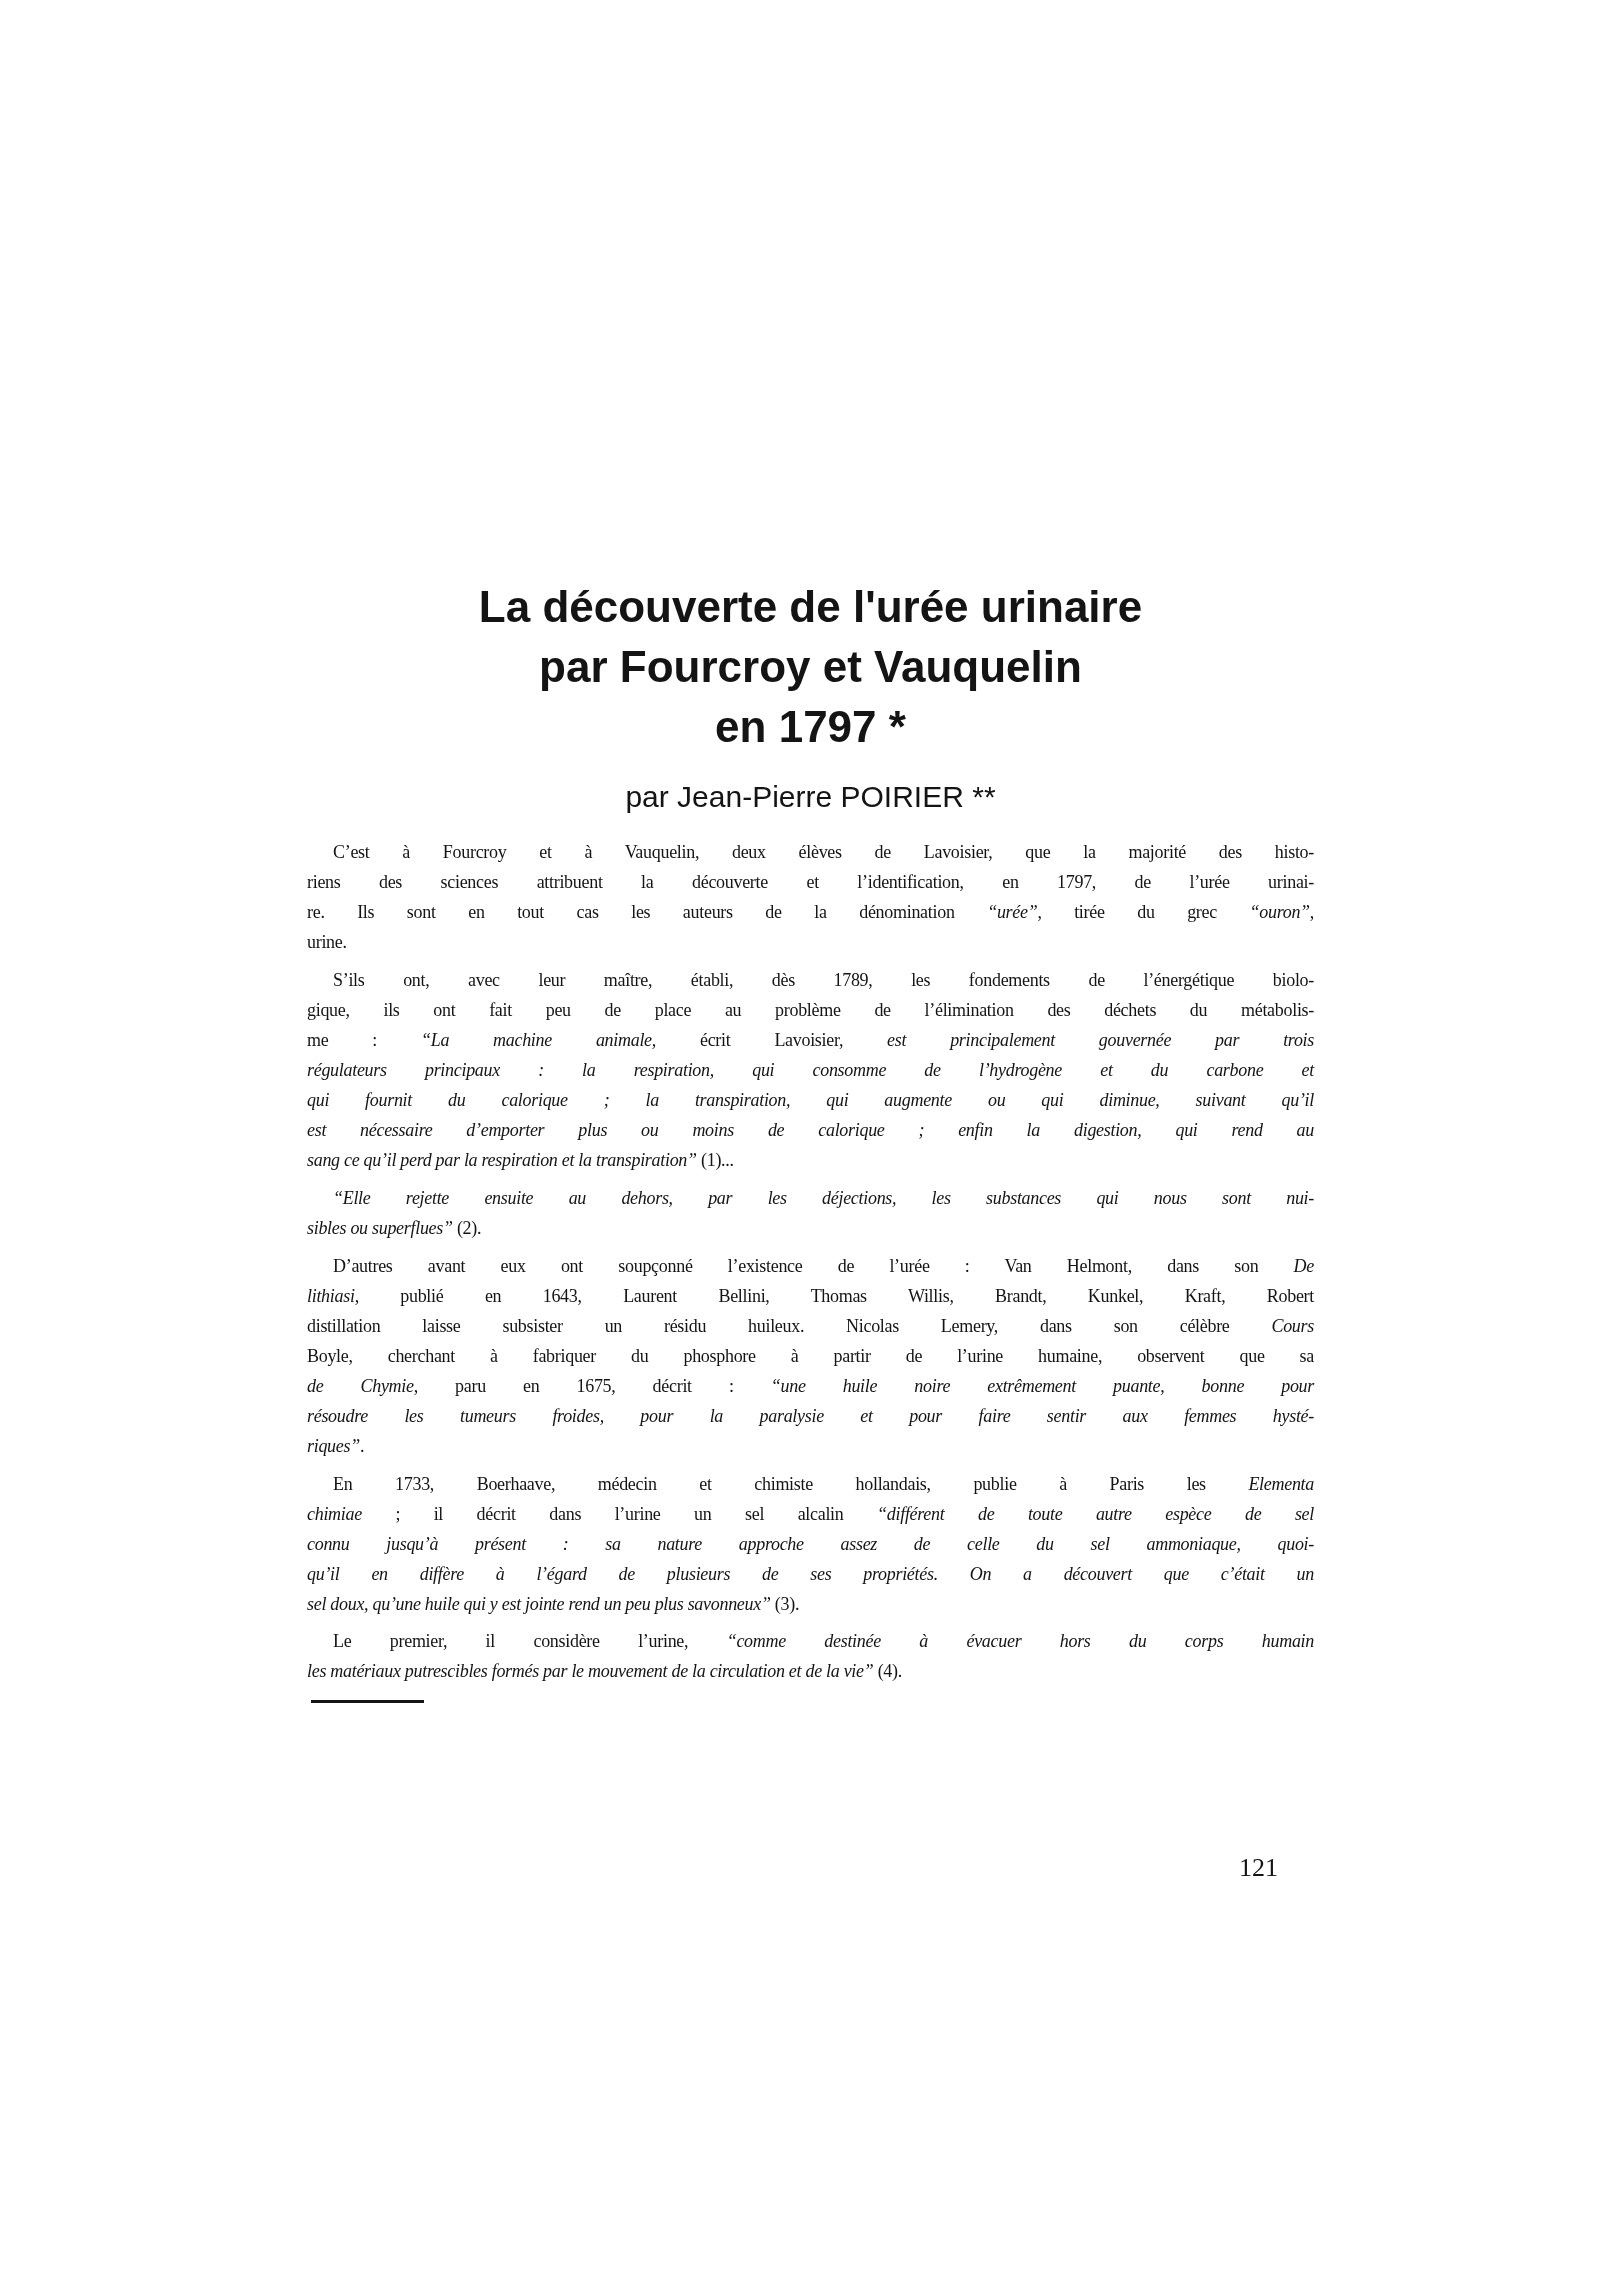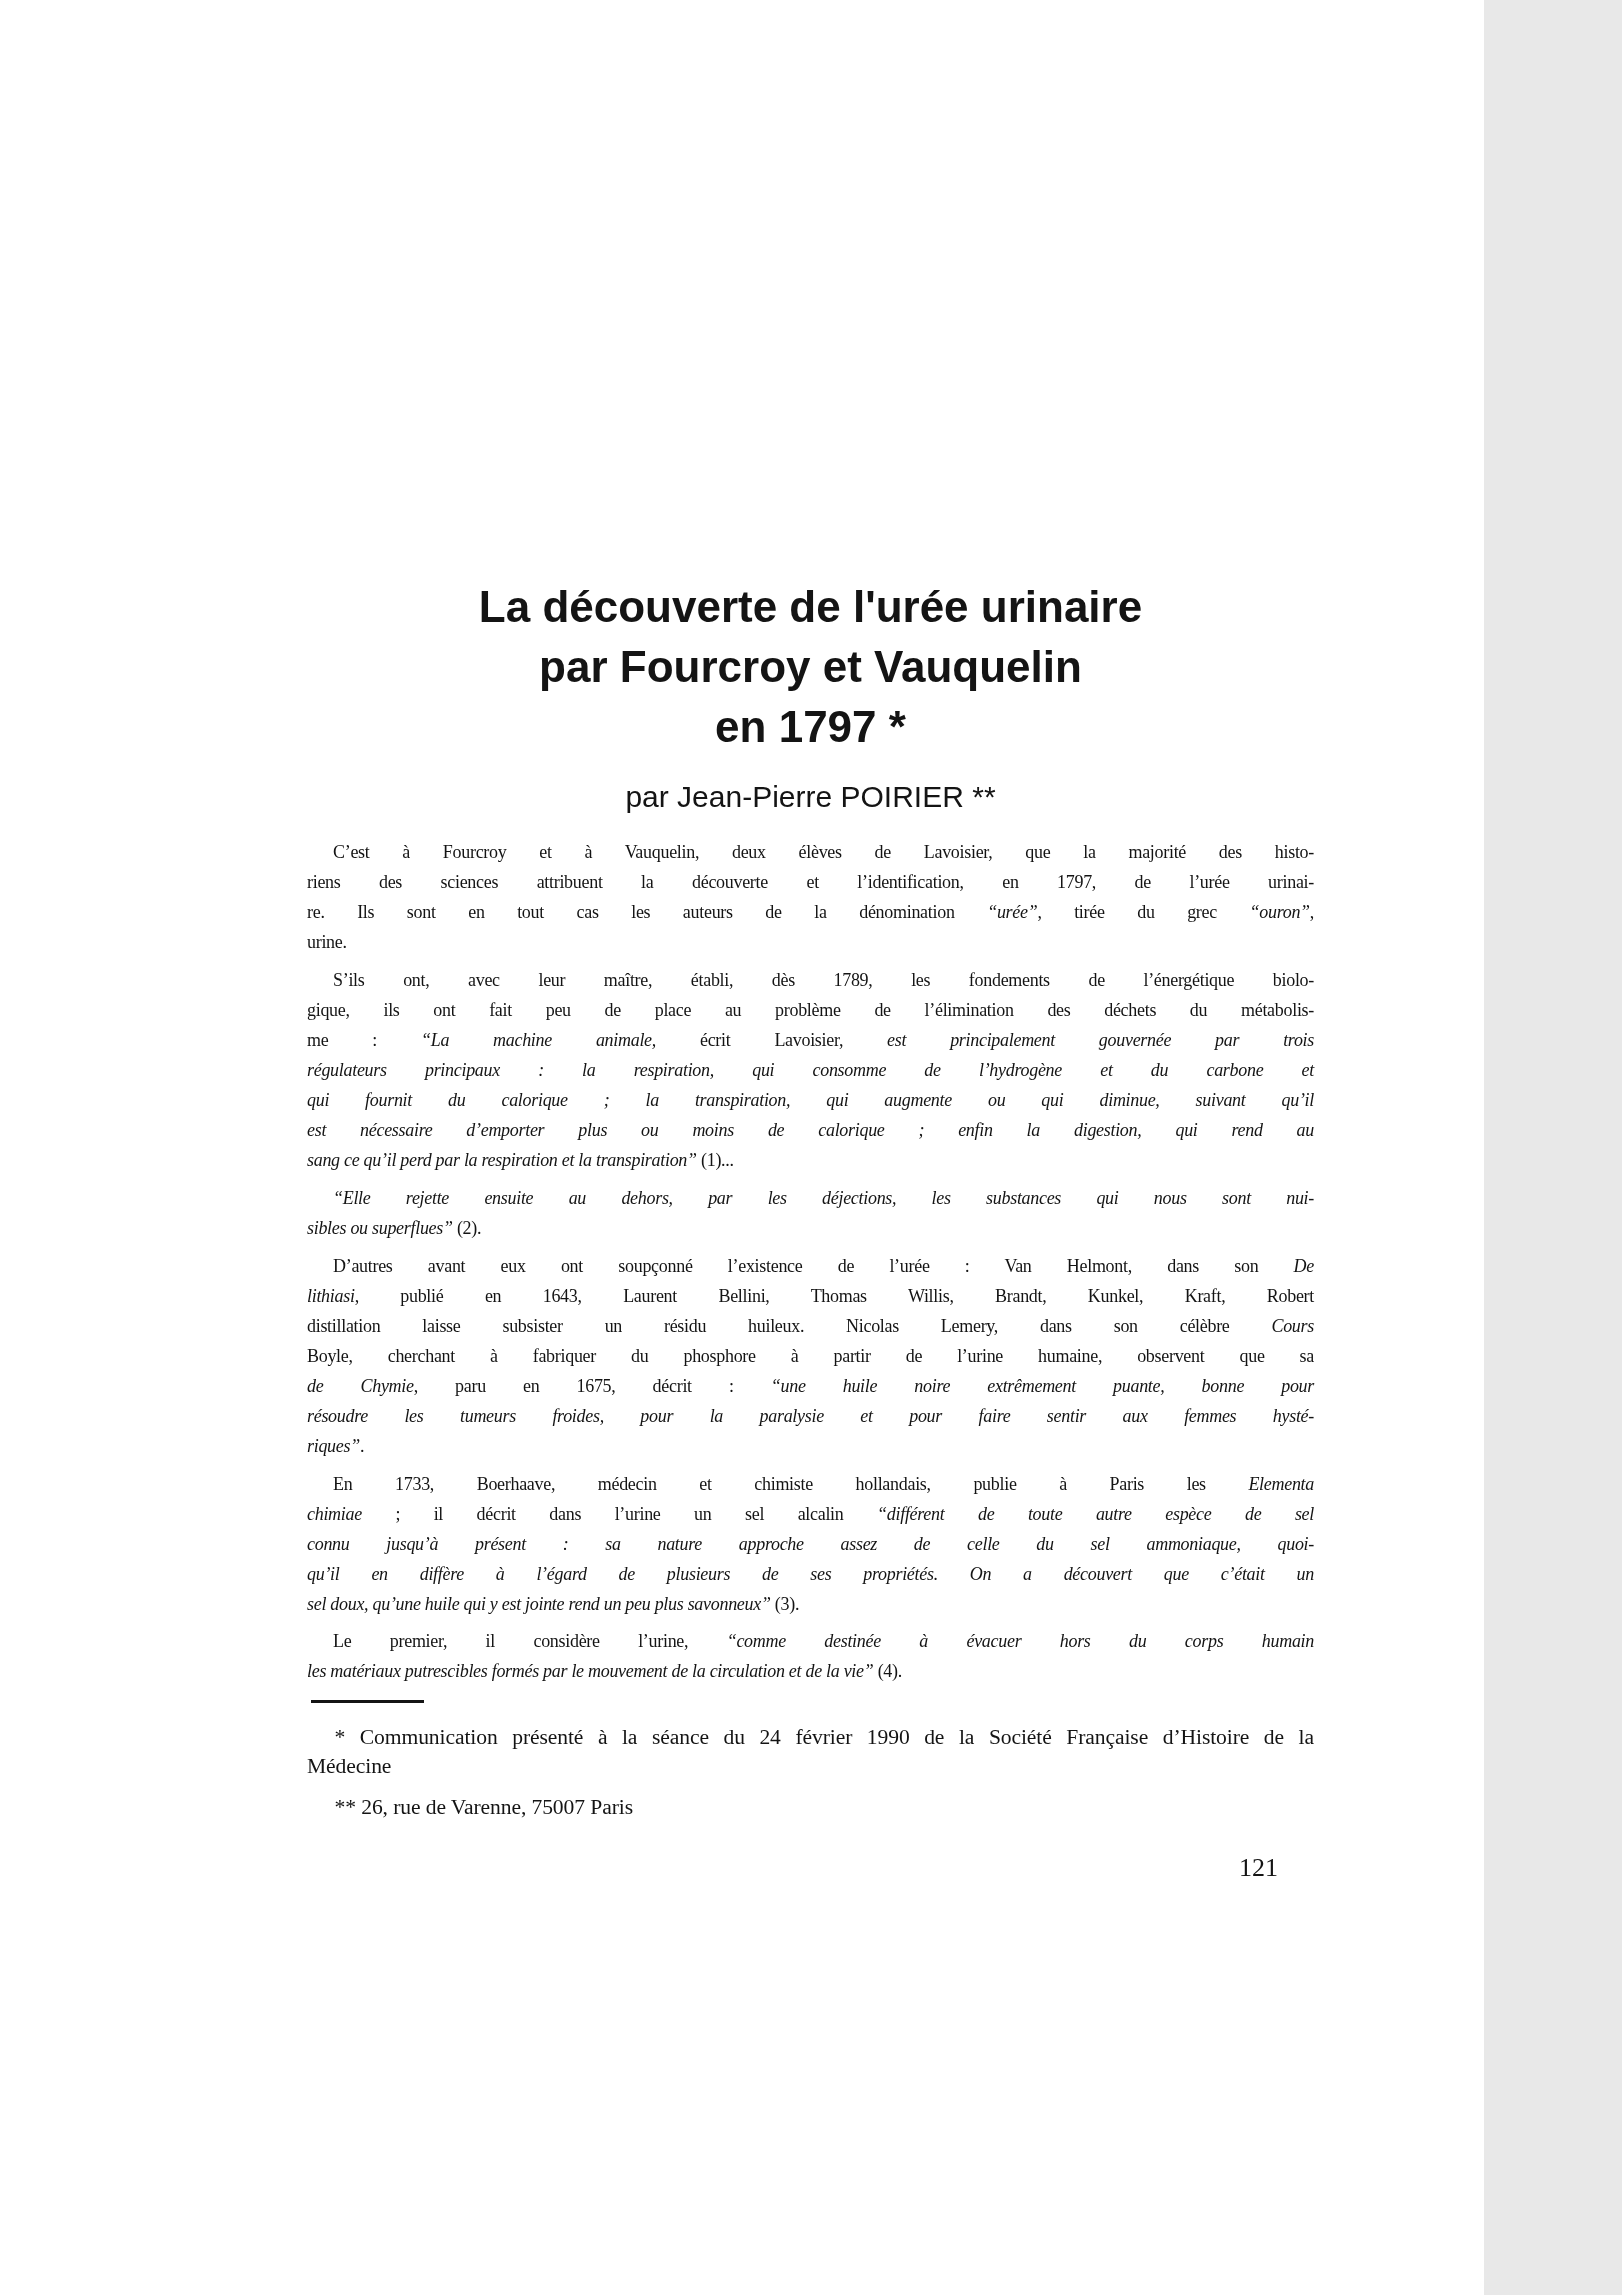--- a/index.html
+++ b/index.html
@@ -2,21 +2,21 @@
 <html style="font-size:10.5px"><head>
 <meta charset="utf-8">
 <style>
   html, body {
     margin: 0;
     padding: 0;
     background: #e8e8e8;
   }
   .page {
     position: relative;
-    width: 1484px;
+    width: 1622px;
     height: 2295px;
     background: #ffffff;
     color: #141414;
     font-family: "Liberation Serif", serif;
     overflow: hidden;
   }
   .column {
     position: absolute;
     left: 307px;
     width: 1007px;
@@ -139,27 +139,18 @@
         <div class="tline tlast"><span class="it">sel doux, qu’une huile qui y est jointe rend un peu plus savonneux”</span><span> (3).</span></div>
       </div>
       <div class="paragraph">
         <div class="tline tjust tindent"><span>Le premier, il considère l’urine, </span><span class="it">“comme destinée à évacuer hors du corps humain</span></div>
         <div class="tline tlast"><span class="it">les matériaux putrescibles formés par le mouvement de la circulation et de la vie”</span><span> (4).</span></div>
       </div>
     </div>
 
   <div class="column footnote-block">
     <div class="footnote-rule"></div>
-    <div id="footnote-items">
-        <div class="footnote">
-          <div class="tline tjust tindent"><span>* Communication présenté à la séance du 24 février 1990 de la Société Française d’Histoire de la</span></div>
-          <div class="tline tlast"><span>Médecine</span></div>
-        </div>
-        <div class="footnote">
-          <div class="tline tlast tindent"><span>** 26, rue de Varenne, 75007 Paris</span></div>
-        </div>
-      </div>
   </div>
 
   <div class="page-number">121</div>
 
 </div>
 
 
 </body></html>

